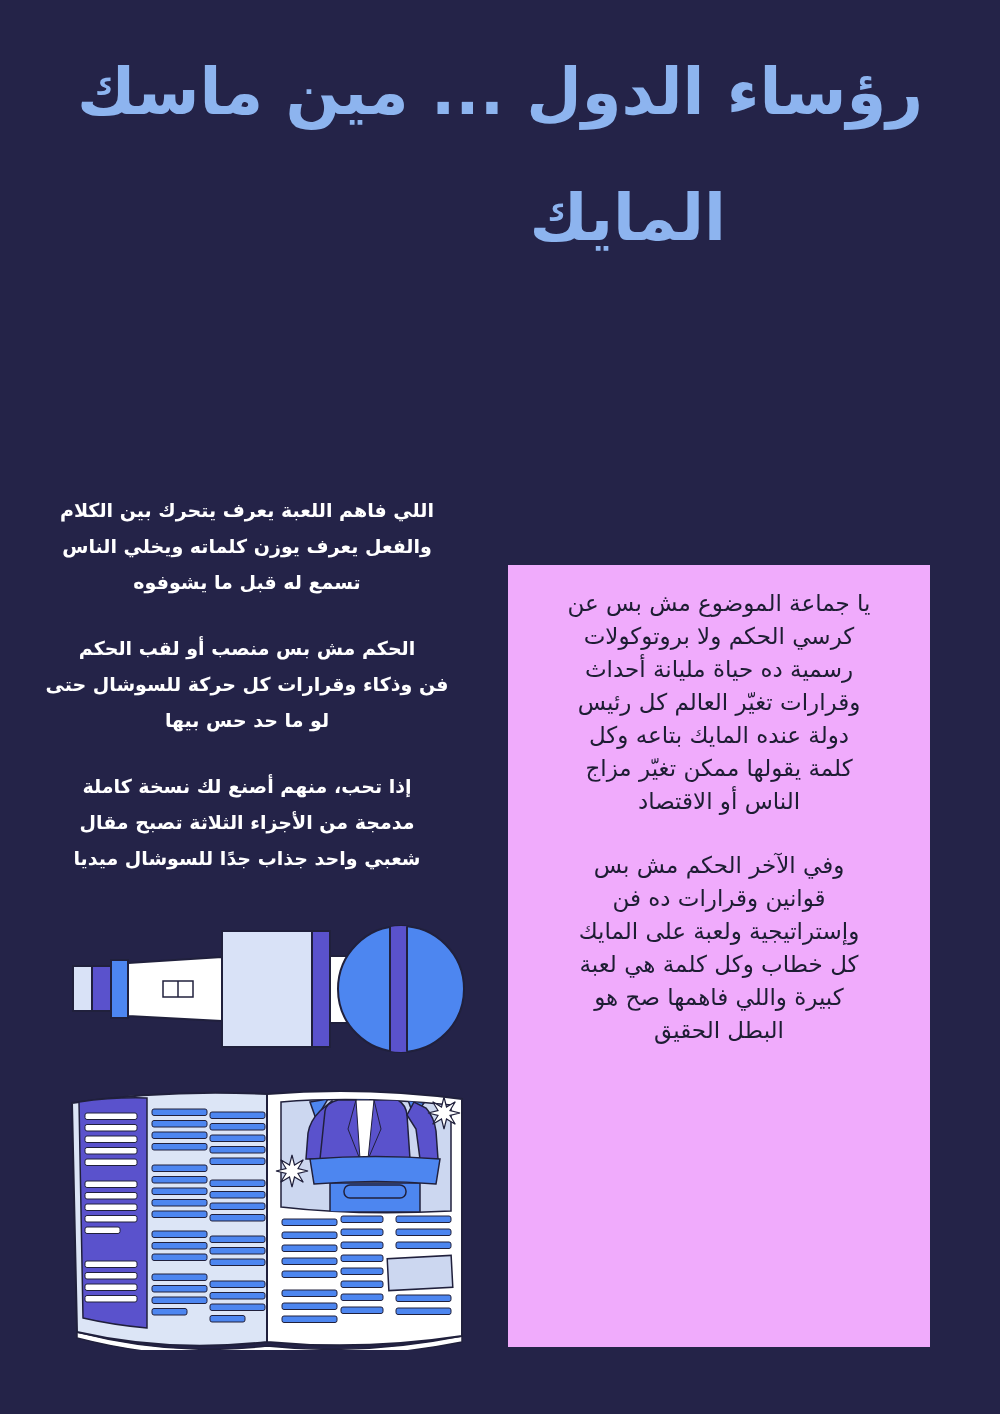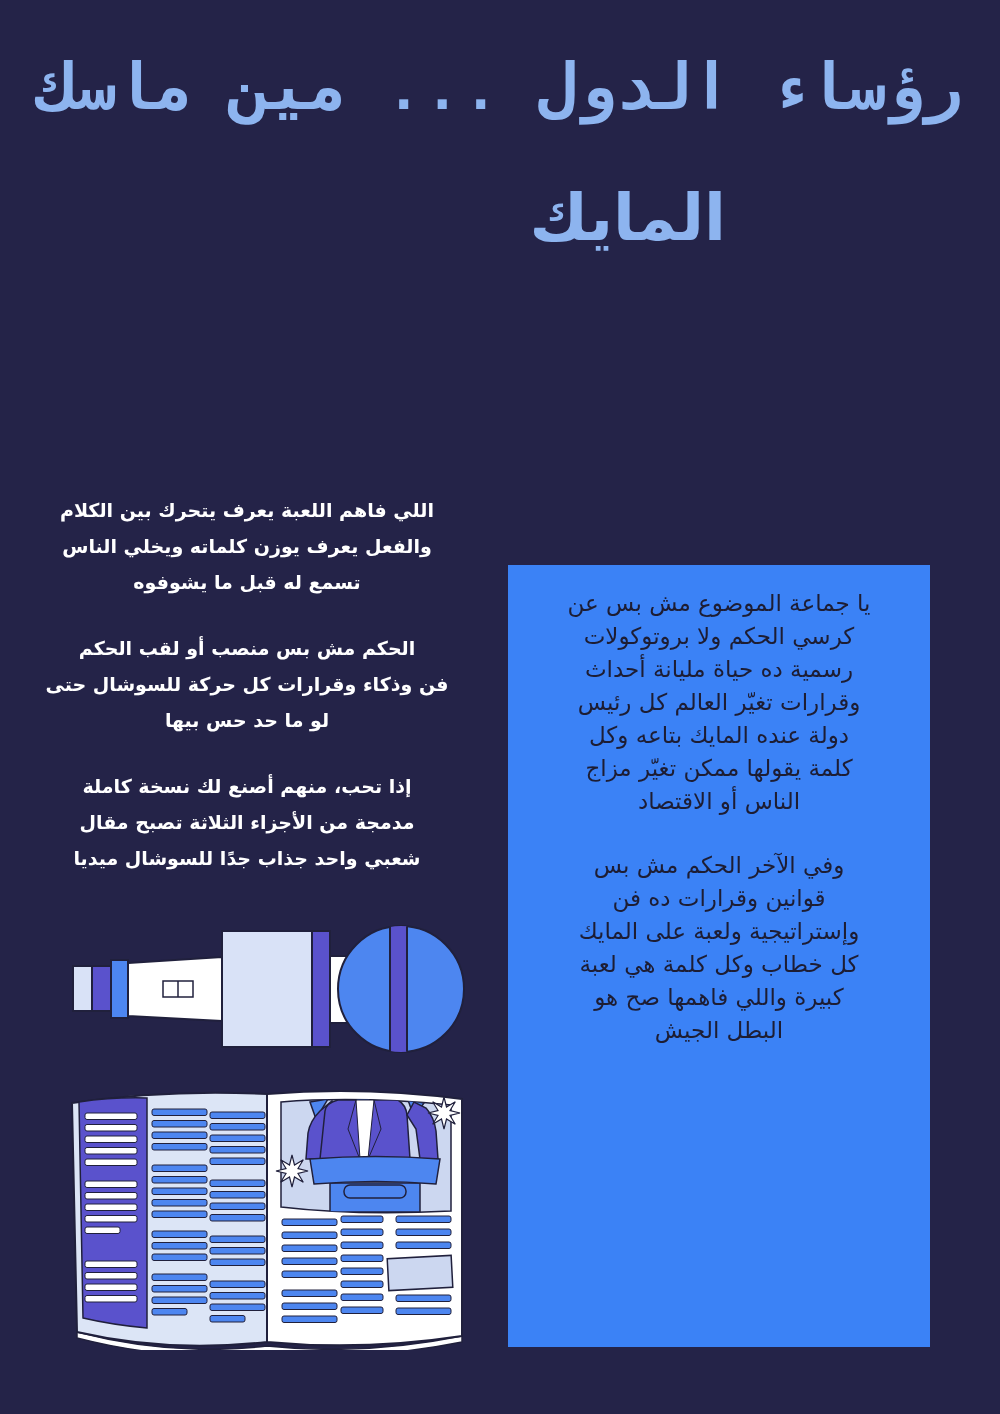--- a/index.html
+++ b/index.html
@@ -8,38 +8,37 @@
     width:1000px;height:1414px;
     background:#242348;
     overflow:hidden;
     font-family:"DejaVu Sans",sans-serif;
   }
   .title-line1{
     position:absolute;top:52px;left:0;right:0;
     text-align:center;direction:rtl;
     font-size:64px;font-weight:bold;line-height:1.25;
     color:#8db4ef;
-    font-family:Liberation Mono, monospace;
   }
   .title-line2{
     position:absolute;top:178px;left:0;width:726px;
     text-align:right;direction:rtl;
     font-size:64px;font-weight:bold;line-height:1.25;
     color:#8db4ef;
   }
   .intro-block{
     position:absolute;top:492px;left:8px;width:478px;
     direction:rtl;text-align:center;
     color:#ffffff;font-weight:bold;
     font-size:19px;line-height:36px;
   }
   .intro-block .para{white-space:pre-line;margin:0 0 30px 0;}
   .info-card{
     position:absolute;left:508px;top:565px;width:422px;height:782px;
-    background:#3b82f6;
+    background:#f0abfc;
     box-sizing:border-box;
     padding:22px 26px;
     direction:rtl;text-align:center;
     color:#1d1d33;
     font-size:23px;line-height:33px;
   }
   .info-card .para{white-space:pre-line;margin:0 0 31px 0;}
   .mic-svg{position:absolute;left:70px;top:913px;width:397px;height:150px;}
   .mag-svg{position:absolute;left:58px;top:1085px;width:415px;height:265px;}
 </style>
@@ -69,21 +68,21 @@
 رسمية ده حياة مليانة أحداث
 وقرارات تغيّر العالم كل رئيس
 دولة عنده المايك بتاعه وكل
 كلمة يقولها ممكن تغيّر مزاج
 الناس أو الاقتصاد</p>
     <p class="para">وفي الآخر الحكم مش بس
 قوانين وقرارات ده فن
 وإستراتيجية ولعبة على المايك
 كل خطاب وكل كلمة هي لعبة
 كبيرة واللي فاهمها صح هو
-البطل الجيش</p>
+البطل الحقيق</p>
   </div>
 
   <svg class="mic-svg" viewBox="0 0 397 150" xmlns="http://www.w3.org/2000/svg">
     <defs>
       <clipPath id="ballClip">
           <circle cx="331" cy="76" r="63"></circle>
         </clipPath>
     </defs>
     <g stroke="#20203c" stroke-width="2">
       <rect x="3" y="53" width="19" height="45" fill="#d9e2f7"></rect>

